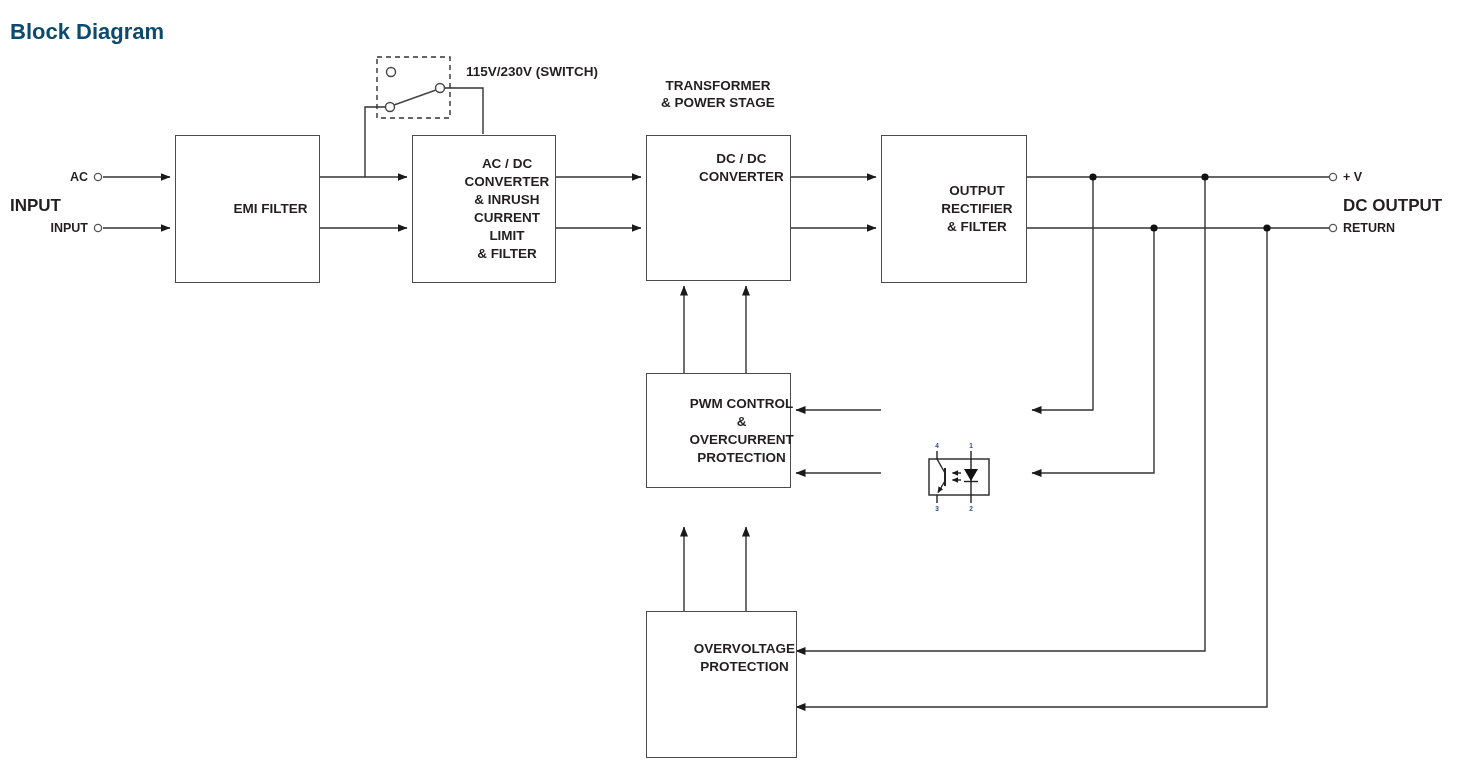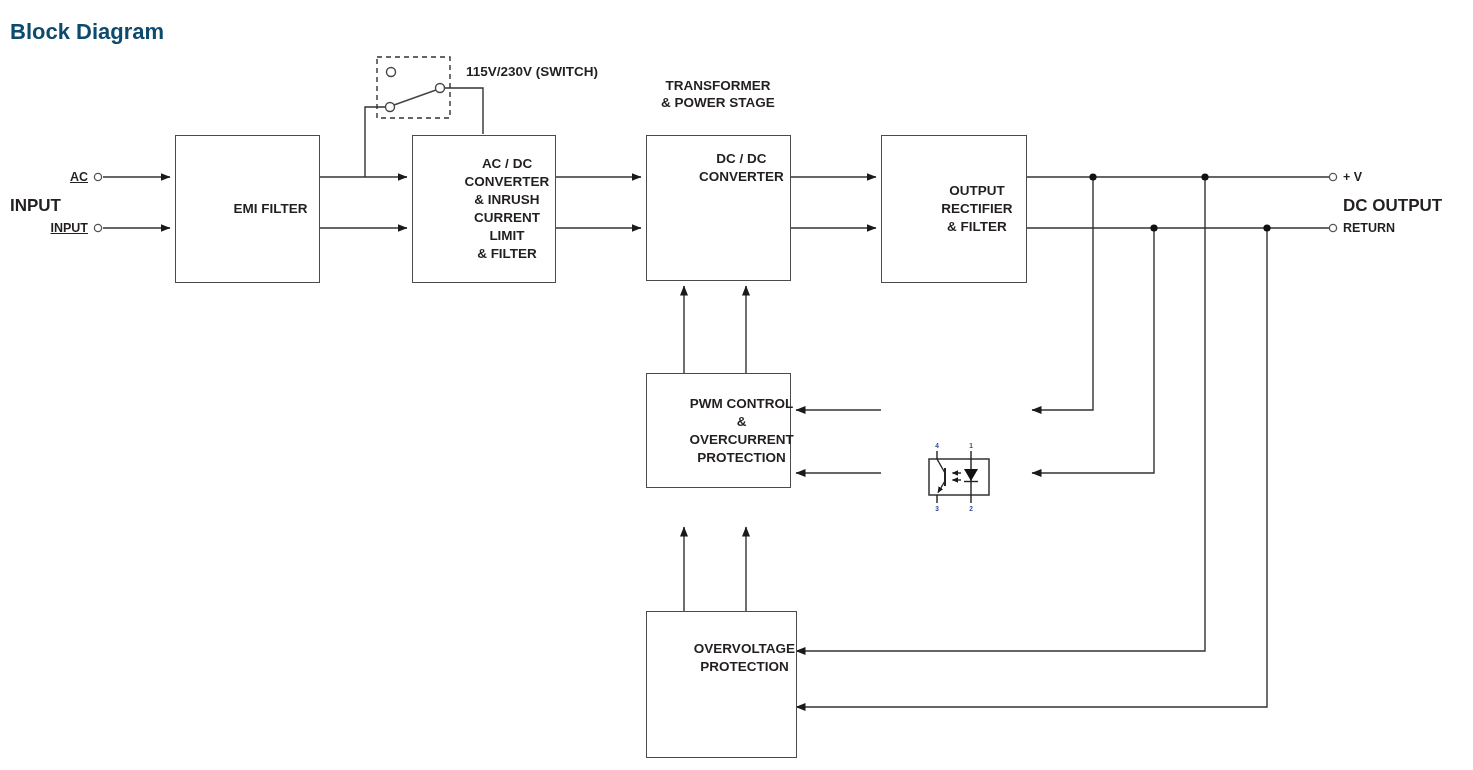--- a/index.html
+++ b/index.html
@@ -18,21 +18,21 @@
     white-space:pre-line;box-sizing:border-box;padding-left:46px;
   }
   .block.top-align{align-items:flex-start;}
   .lbl{
     position:absolute;font-weight:bold;white-space:pre-line;
   }
   .lbl.small{font-size:12.5px;}
   .lbl.big{font-size:17px;}
   .lbl.mid{font-size:13.5px;line-height:17px;}
   .lbl.center{text-align:center;}
-  .lbl.right{text-align:right;text-decoration:underline;}
+  .lbl.right{text-align:right;}
 </style>
 </head>
 <body>
 
 <div class="canvas">
 
   <div class="page-title">Block Diagram</div>
 
   <svg class="wires" width="1473" height="770" viewBox="0 0 1473 770">
     <defs>

